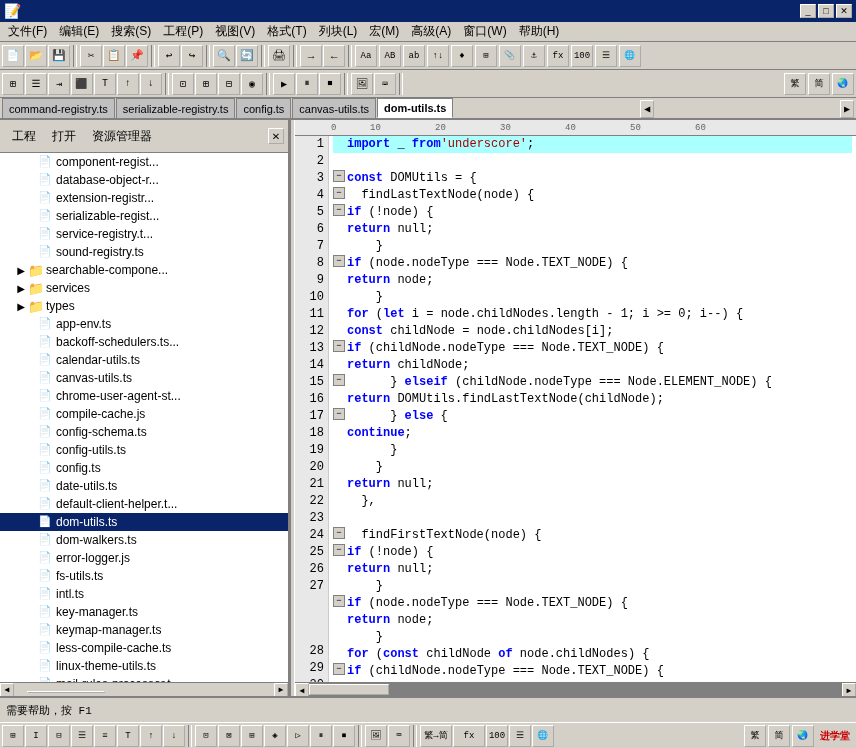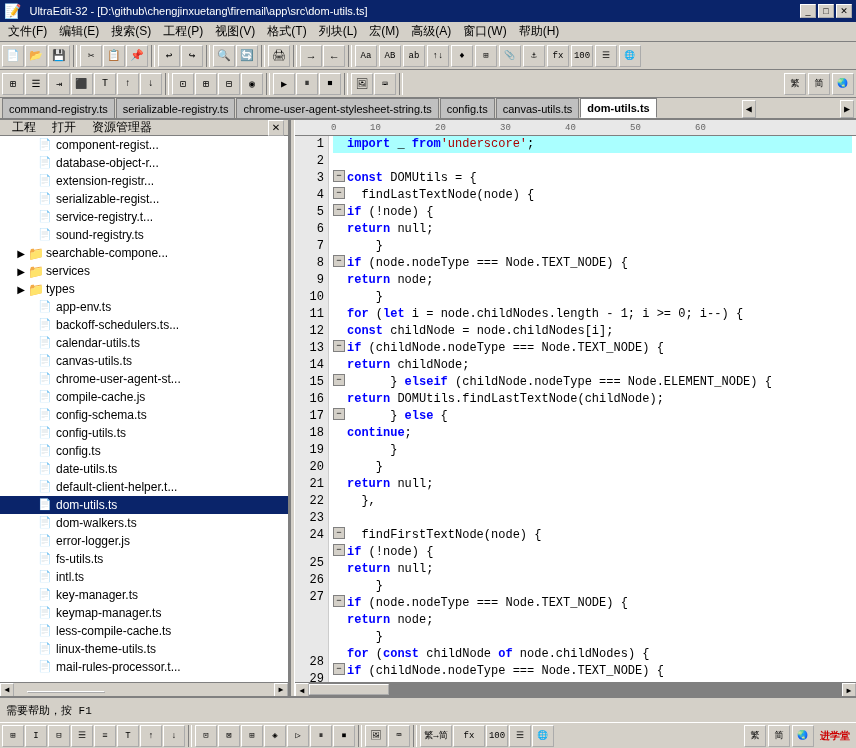--- a/index.html
+++ b/index.html
@@ -25,21 +25,21 @@
     #tabs-bar { background: #d4d0c8; height: 22px; display: flex; align-items: flex-end; padding: 0 2px; overflow: hidden; border-bottom: 2px solid #808080; }
     .tab { height: 20px; padding: 2px 6px; background: #c0c0c0; border: 1px solid #808080; border-bottom: none; font-size: 11px; cursor: pointer; white-space: nowrap; margin-right: 1px; font-family: Arial, sans-serif; display: flex; align-items: center; }
     .tab.active { background: #fff; border-bottom: 1px solid #fff; color: #000; font-weight: bold; }
     .tab-nav-btn { width: 14px; height: 18px; background: #d4d0c8; border: 1px outset #fff; display: flex; align-items: center; justify-content: center; margin-left: auto; cursor: pointer; font-size: 10px; }
 
     
     #main { display: flex; height: calc(748px - 22px - 20px - 28px - 28px - 22px - 26px - 26px); }
 
     
     #sidebar { width: 290px; min-width: 290px; background: #fff; border-right: 2px solid #808080; display: flex; flex-direction: column; overflow: hidden; }
-    #sidebar-toolbar { background: #d4d0c8; height: 16px; display: flex; align-items: center; padding: 0 4px; border-bottom: 1px solid #808080; font-size: 12px; font-family: Arial, sans-serif; }
+    #sidebar-toolbar { background: #d4d0c8; height: 33px; display: flex; align-items: center; padding: 0 4px; border-bottom: 1px solid #808080; font-size: 12px; font-family: Arial, sans-serif; }
     #sidebar-toolbar .stab { padding: 1px 8px; cursor: pointer; }
     #sidebar-tree { flex: 1; overflow-y: auto; overflow-x: auto; background: #fff; font-size: 12px; font-family: Arial, sans-serif; }
     .tree-item { display: flex; align-items: center; height: 18px; padding-left: 4px; white-space: nowrap; cursor: pointer; }
     .tree-item.selected { background: #0a246a; color: #fff; }
     .tree-indent { display: inline-block; }
     .tree-expand { width: 14px; height: 14px; display: inline-flex; align-items: center; justify-content: center; font-size: 10px; }
     .tree-icon { width: 16px; height: 14px; display: inline-block; margin-right: 2px; }
     .folder-icon { color: #e8b84b; font-size: 13px; }
     #sidebar-scrollbar-h { height: 14px; background: #d4d0c8; border-top: 1px solid #808080; display: flex; align-items: center; }
     #sidebar-resize { width: 5px; background: #d4d0c8; cursor: ew-resize; border-left: 1px solid #808080; border-right: 1px solid #fff; }
@@ -75,21 +75,20 @@
     .scroll-btn { width: 14px; height: 14px; background: #d4d0c8; border: 1px outset #fff; display: flex; align-items: center; justify-content: center; font-size: 8px; cursor: pointer; }
     .scroll-track { flex: 1; background: #808080; position: relative; }
     .scroll-thumb { position: absolute; top: 1px; bottom: 1px; left: 5%; width: 30%; background: #d4d0c8; border: 1px outset #fff; }
   </style>
 </head>
 <body>
 
 <div id="title-bar">
   <div class="title">
     <span style="font-size:14px; margin-right:4px;">📝</span>
-    <span>UltraEdit-32 - [D:\github\chengjinxuetang\firemail\app\src\dom-utils.ts]</span>
   </div>
   <div class="win-controls">
     <div class="win-btn">_</div>
     <div class="win-btn">□</div>
     <div class="win-btn">✕</div>
   </div>
 </div>
 
 <div id="menu-bar">
     <div class="menu-item">文件(F)</div>
@@ -165,21 +164,20 @@
   <div style="display:flex;align-items:center;gap:2px;margin-left:auto;">
     <div class="tb-btn" style="font-size:9px;">繁</div>
     <div class="tb-btn" style="font-size:9px;">简</div>
     <div class="tb-btn" style="font-size:9px;">🌏</div>
   </div>
 </div>
 
 <div id="tabs-bar">
     <div class="tab">command-registry.ts</div>
     <div class="tab">serializable-registry.ts</div>
-    <div class="tab">chrome-user-agent-stylesheet-string.ts</div>
     <div class="tab">config.ts</div>
     <div class="tab">canvas-utils.ts</div>
     <div class="tab active">dom-utils.ts</div>
     <div class="tab-nav-btn">◀</div>
     <div class="tab-nav-btn">▶</div>
   </div>
 
 <div id="main">
 
   <div id="sidebar">
@@ -410,21 +408,21 @@
           <div style="line-height: 17px;">15</div>
           <div style="line-height: 17px;">16</div>
           <div style="line-height: 17px;">17</div>
           <div style="line-height: 17px;">18</div>
           <div style="line-height: 17px;">19</div>
           <div style="line-height: 17px;">20</div>
           <div style="line-height: 17px;">21</div>
           <div style="line-height: 17px;">22</div>
           <div style="line-height: 17px;">23</div>
           <div style="line-height: 17px;">24</div>
-          <div style="line-height: 17px; margin-top: 11px;">25</div>
+          <div style="line-height: 17px;">25</div>
           <div style="line-height: 17px;">26</div>
           <div style="line-height: 17px;">27</div>
           <div style="line-height: 17px; margin-top: 48px;">28</div>
           <div style="line-height: 17px;">29</div>
           <div style="line-height: 17px;">30</div>
           <div style="line-height: 17px;">31</div>
           <div style="line-height: 17px;">32</div>
           <div style="line-height: 17px;">33</div>
         </div>
       <div id="code-area"><div class="code-line highlighted"><span class="fold-space"></span><span class="kw">import</span> _ <span class="kw">from</span> <span class="str">'underscore'</span>;</div><div class="code-line"><span class="fold-space"></span>&nbsp;</div><div class="code-line"><span class="fold-btn">−</span><span class="kw">const</span> DOMUtils = {</div><div class="code-line"><span class="fold-btn">−</span>  findLastTextNode(node) {</div><div class="code-line"><span class="fold-btn">−</span>    <span class="kw">if</span> (!node) {</div><div class="code-line"><span class="fold-space"></span>      <span class="kw">return</span> null;</div><div class="code-line"><span class="fold-space"></span>    }</div><div class="code-line"><span class="fold-btn">−</span>    <span class="kw">if</span> (node.nodeType === Node.TEXT_NODE) {</div><div class="code-line"><span class="fold-space"></span>      <span class="kw">return</span> node;</div><div class="code-line"><span class="fold-space"></span>    }</div><div class="code-line"><span class="fold-space"></span>    <span class="kw">for</span> (<span class="kw">let</span> i = node.childNodes.length - 1; i &gt;= 0; i--) {</div><div class="code-line"><span class="fold-space"></span>      <span class="kw">const</span> childNode = node.childNodes[i];</div><div class="code-line"><span class="fold-btn">−</span>      <span class="kw">if</span> (childNode.nodeType === Node.TEXT_NODE) {</div><div class="code-line"><span class="fold-space"></span>        <span class="kw">return</span> childNode;</div><div class="code-line"><span class="fold-btn">−</span>      } <span class="kw">else</span> <span class="kw">if</span> (childNode.nodeType === Node.ELEMENT_NODE) {</div><div class="code-line"><span class="fold-space"></span>        <span class="kw">return</span> DOMUtils.findLastTextNode(childNode);</div><div class="code-line"><span class="fold-btn">−</span>      } <span class="kw">else</span> {</div><div class="code-line"><span class="fold-space"></span>        <span class="kw">continue</span>;</div><div class="code-line"><span class="fold-space"></span>      }</div><div class="code-line"><span class="fold-space"></span>    }</div><div class="code-line"><span class="fold-space"></span>    <span class="kw">return</span> null;</div><div class="code-line"><span class="fold-space"></span>  },</div><div class="code-line"><span class="fold-space"></span>&nbsp;</div><div class="code-line"><span class="fold-btn">−</span>  findFirstTextNode(node) {</div><div class="code-line"><span class="fold-btn">−</span>    <span class="kw">if</span> (!node) {</div><div class="code-line"><span class="fold-space"></span>      <span class="kw">return</span> null;</div><div class="code-line"><span class="fold-space"></span>    }</div><div class="code-line"><span class="fold-btn">−</span>    <span class="kw">if</span> (node.nodeType === Node.TEXT_NODE) {</div><div class="code-line"><span class="fold-space"></span>      <span class="kw">return</span> node;</div><div class="code-line"><span class="fold-space"></span>    }</div><div class="code-line"><span class="fold-space"></span>    <span class="kw">for</span> (<span class="kw">const</span> childNode <span class="kw">of</span> node.childNodes) {</div><div class="code-line"><span class="fold-btn">−</span>      <span class="kw">if</span> (childNode.nodeType === Node.TEXT_NODE) {</div><div class="code-line"><span class="fold-space"></span>        <span class="kw">return</span> childNode;</div></div>

